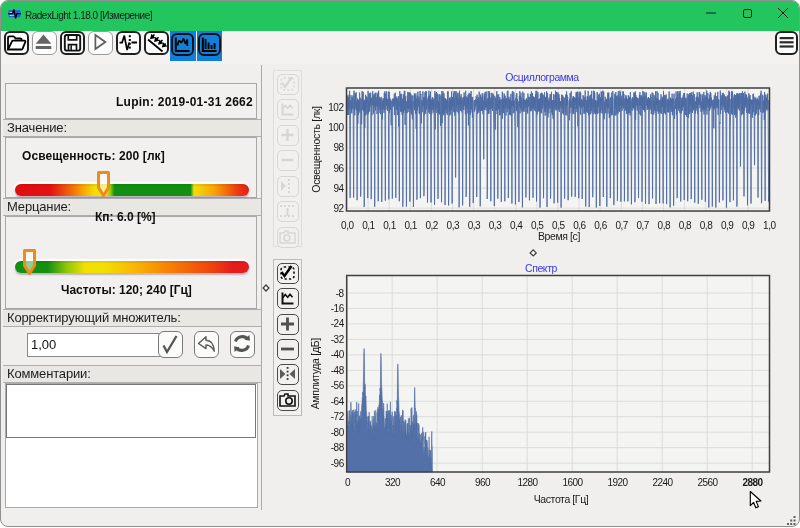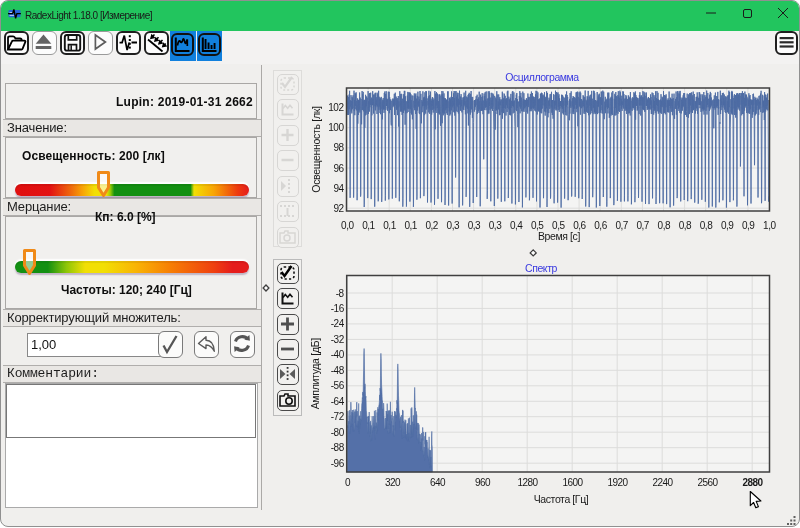--- a/index.html
+++ b/index.html
@@ -195,21 +195,21 @@
   </div>
   <div class="wbtn" style="left:229px;top:330px;">
     <svg width="22" height="23" viewBox="0 0 22 23">
       <path d="M4.5,9.5 a7,6.5 0 0 1 12.4,-2.2" fill="none" stroke="#555" stroke-width="3"></path>
       <path d="M18.4,3 l0.5,5.8 -5.6,-1.4 Z" fill="#555"></path>
       <path d="M17.5,13.5 a7,6.5 0 0 1 -12.4,2.2" fill="none" stroke="#555" stroke-width="3"></path>
       <path d="M3.6,20 l-0.5,-5.8 5.6,1.4 Z" fill="#555"></path>
     </svg>
   </div>
 
-  <div class="hdr" style="top:364px;font-family:Liberation Mono, monospace;">Комментарии:</div>
+  <div class="hdr" style="top:364px;">Комментарии:</div>
   <div class="abs" style="left:4px;top:382px;width:253px;height:125px;background:#fff;border:1px solid #aaa;"></div>
   <div class="abs" style="left:5px;top:383px;width:250px;height:54px;background:#fff;border:1px solid #777;"></div>
 
   <div class="mgrp" style="top:69px;height:177px;"></div>
   <div class="mgrp" style="top:258px;height:157px;border-color:#bbb;"></div>
 
   <div class="mbtn off" style="top:73px;"><svg width="19" height="18" viewBox="0 0 19 18">
         <g stroke="#d7d6d4" fill="none">
           <rect x="3" y="3" width="13" height="12" rx="3" stroke-dasharray="2,2" stroke-width="1.5"></rect>
           <path d="M4,8 l3,4 L14,2" stroke-width="2.2"></path>

